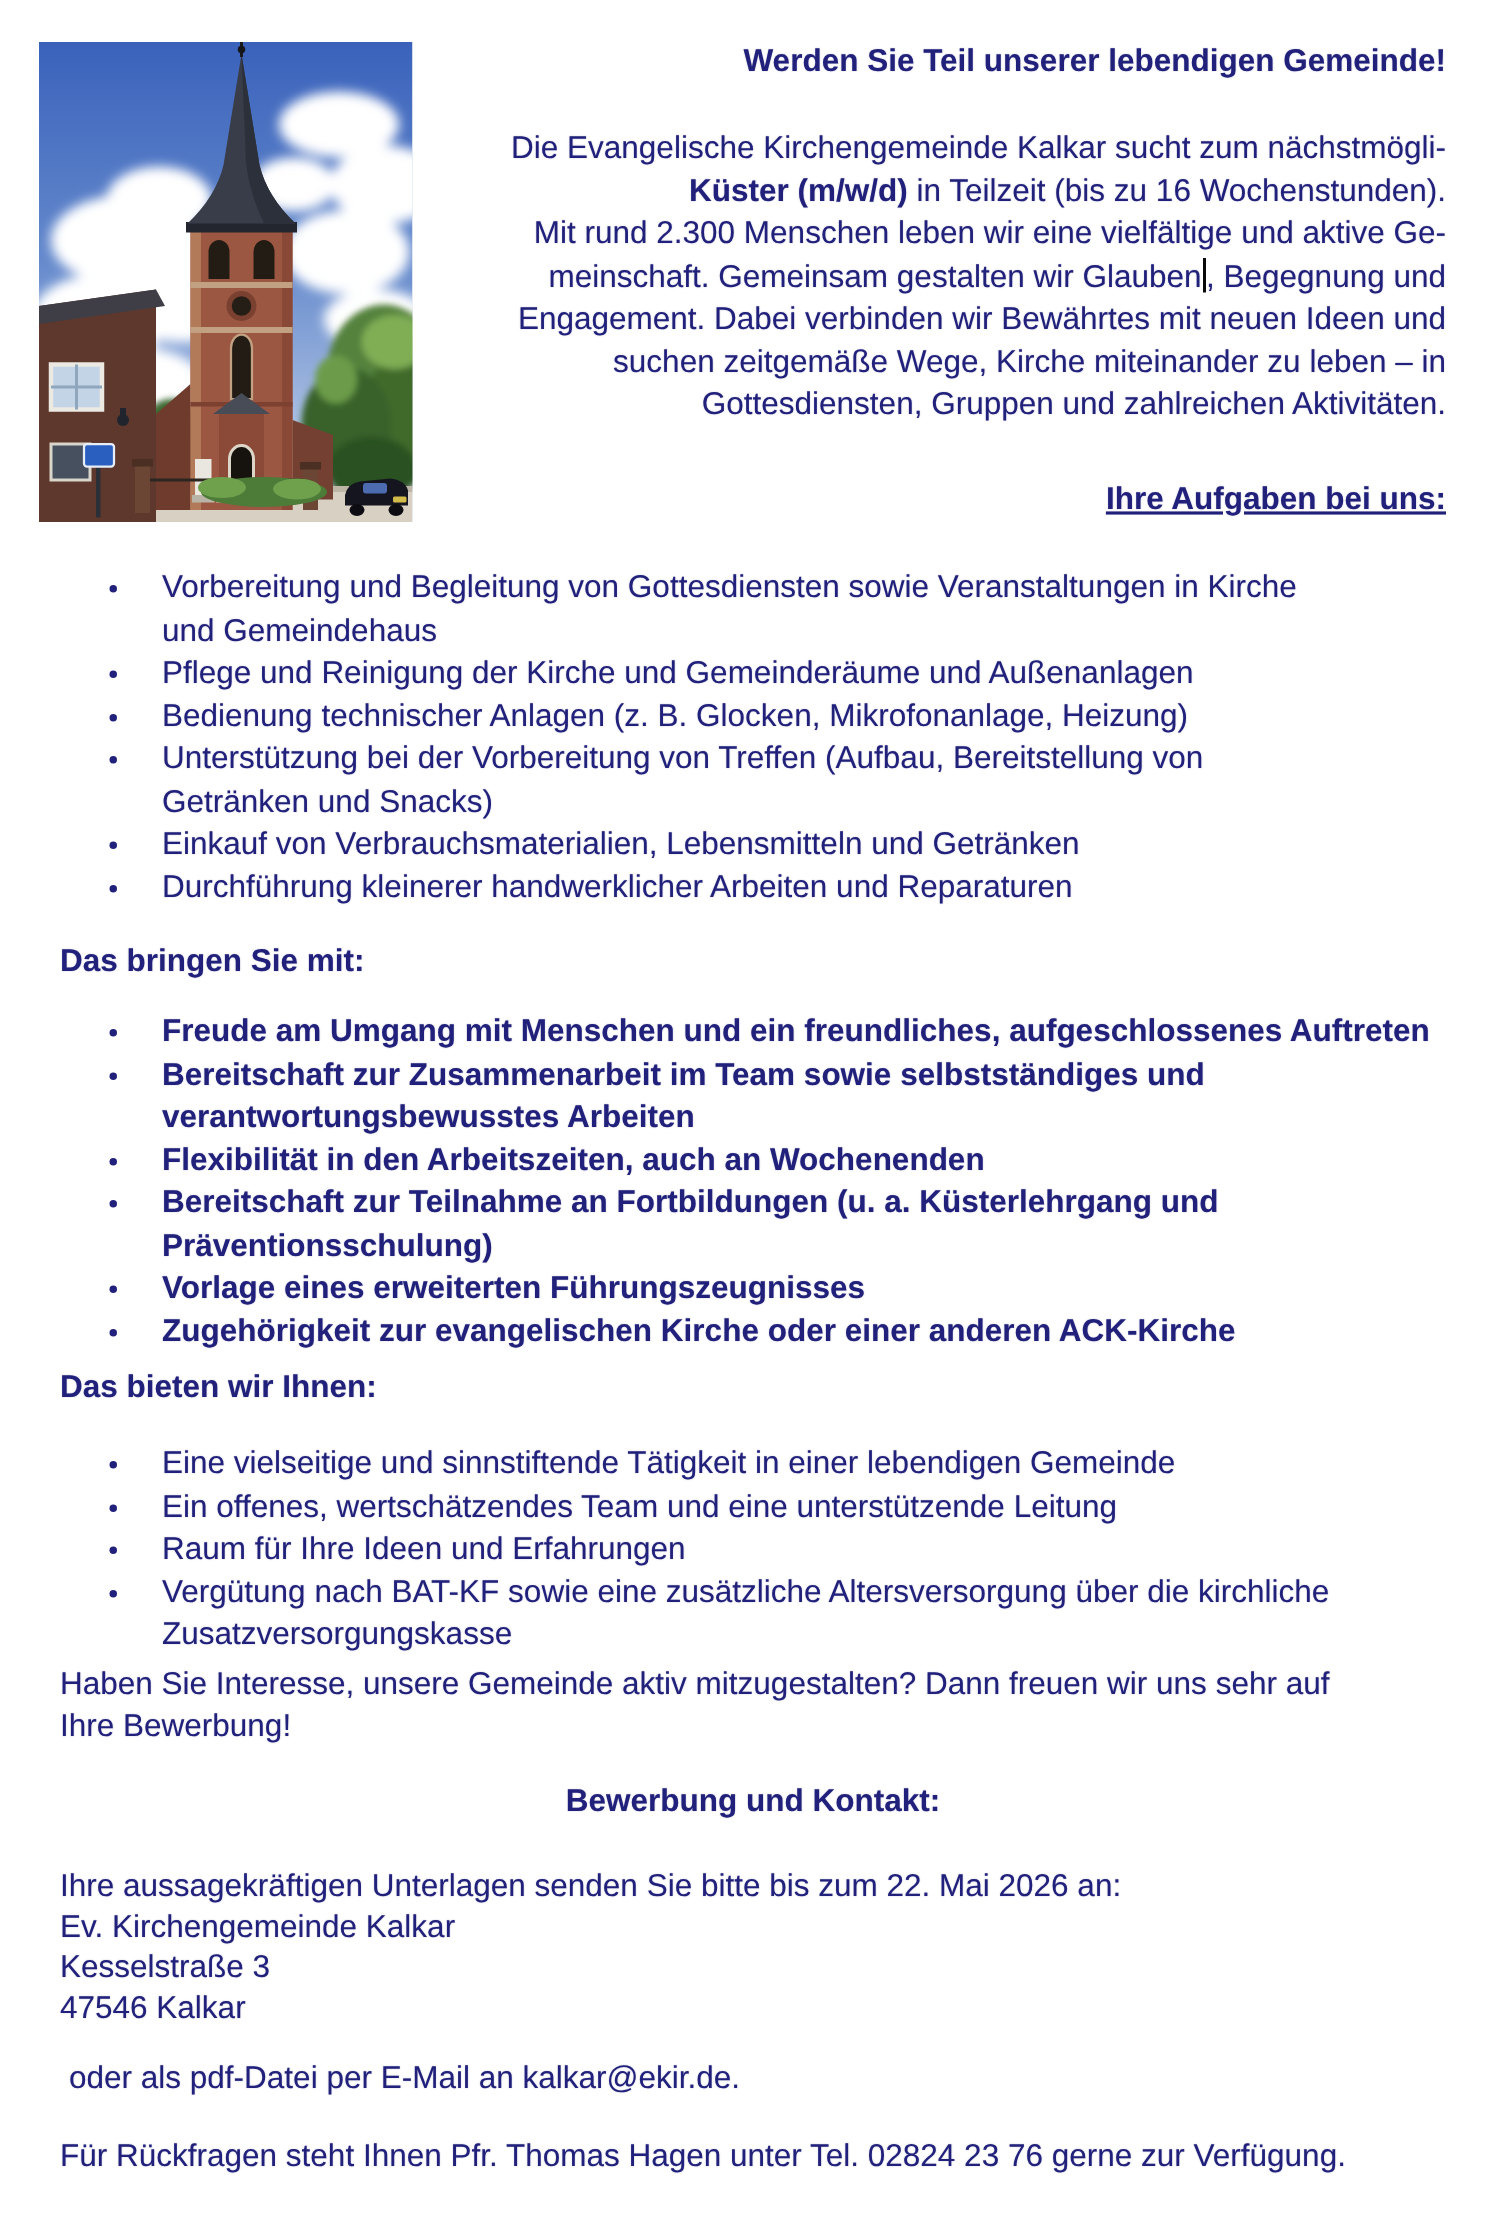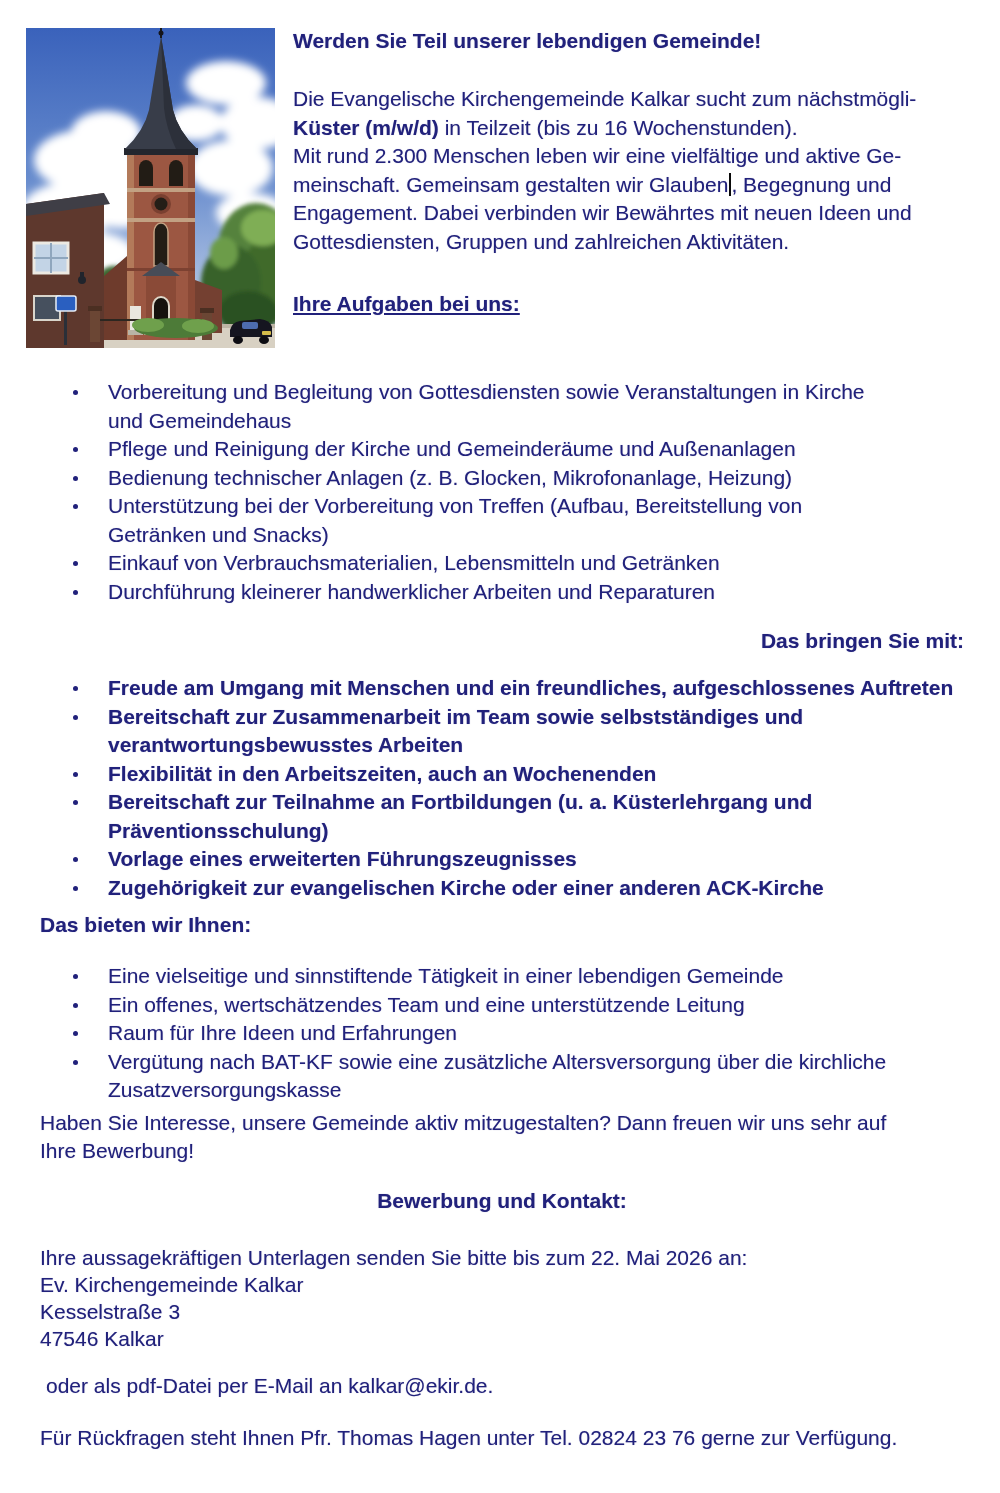--- a/index.html
+++ b/index.html
@@ -8,21 +8,21 @@
     width:1000px; height:1493px; overflow:hidden; position:relative;
     background:#ffffff;
     font-family:"Liberation Sans","DejaVu Sans",sans-serif;
     color:#21217b; font-size:21px; line-height:28.5px;
     padding:28px 36px 0 26px;
     text-shadow:0 0 1px rgba(33,33,123,0.35);
   }
   .top { display:flex; align-items:flex-start; }
   .photo-wrap { flex:0 0 auto; width:249px; height:320px; }
   .photo-wrap svg { display:block; }
-  .top-right { flex:1 1 auto; margin-left:18px; }
+  .top-right { flex:1 1 auto; margin-left:18px;text-align:right; }
   h1.headline { font-size:21px; font-weight:bold; line-height:26px; }
   .intro { margin-top:31px; }
   .intro-line { line-height:28.5px; white-space:pre; }
   .intro-line .b { font-weight:bold; }
   .caret {
     display:inline-block; width:2px; height:23px; background:#0a0a0a;
     vertical-align:-4px; margin-left:1px; margin-right:0px;
   }
   h2.sec { font-size:21px; font-weight:bold; line-height:26px; margin-left:14px; }
   h2.in-right { margin-top:35px; margin-left:0;text-decoration:underline; }
@@ -30,21 +30,21 @@
   ul.list-1 { margin-top:30px; }
   ul.list-2 { margin-top:20px;font-weight:bold; }
   ul.list-3 { margin-top:24px; }
   ul.bullets li {
     position:relative; padding-left:82px; white-space:pre-line;
   }
   ul.bullets li::before {
     content:""; position:absolute; left:47px; top:12px;
     width:5px; height:5px; border-radius:50%; background:#21217b;
   }
-  h2.sec-2 { margin-top:22px;text-align:right; }
+  h2.sec-2 { margin-top:22px; }
   h2.sec-3 { margin-top:10px; }
   p.block { margin-left:14px; white-space:pre-line; }
   p.closing { margin-top:4px; }
   h2.contact-h { margin-top:22px;text-align:center; }
   p.contact { margin-top:30px; line-height:27px; }
   p.email-line { margin-top:20px;margin-left:20px; }
   p.footer-line { margin-top:24px; }
 </style>
 </head>
 <body>
@@ -156,20 +156,21 @@
       </svg>
     </div>
     <div class="top-right">
       <h1 class="headline">Werden Sie Teil unserer lebendigen Gemeinde!</h1>
       <div class="intro">
           <div class="intro-line"><span>Die Evangelische Kirchengemeinde Kalkar sucht zum nächstmögli-</span></div>
           <div class="intro-line"><span class="b">Küster (m/w/d)</span><span> in Teilzeit (bis zu 16 Wochenstunden).</span></div>
           <div class="intro-line"><span>Mit rund 2.300 Menschen leben wir eine vielfältige und aktive Ge-</span></div>
           <div class="intro-line"><span>meinschaft. Gemeinsam gestalten wir Glauben</span><span class="caret"></span><span>, Begegnung und</span></div>
           <div class="intro-line"><span>Engagement. Dabei verbinden wir Bewährtes mit neuen Ideen und</span></div>
+          <div class="intro-line"><span>suchen zeitgemäße Wege, Kirche miteinander zu leben – in</span></div>
           <div class="intro-line"><span>Gottesdiensten, Gruppen und zahlreichen Aktivitäten.</span></div>
         </div>
       <h2 class="sec in-right">Ihre Aufgaben bei uns:</h2>
     </div>
   </div>
 
   <ul class="bullets list-1">
     <li>Vorbereitung und Begleitung von Gottesdiensten sowie Veranstaltungen in Kirche
 und Gemeindehaus</li>
     <li>Pflege und Reinigung der Kirche und Gemeinderäume und Außenanlagen</li>

